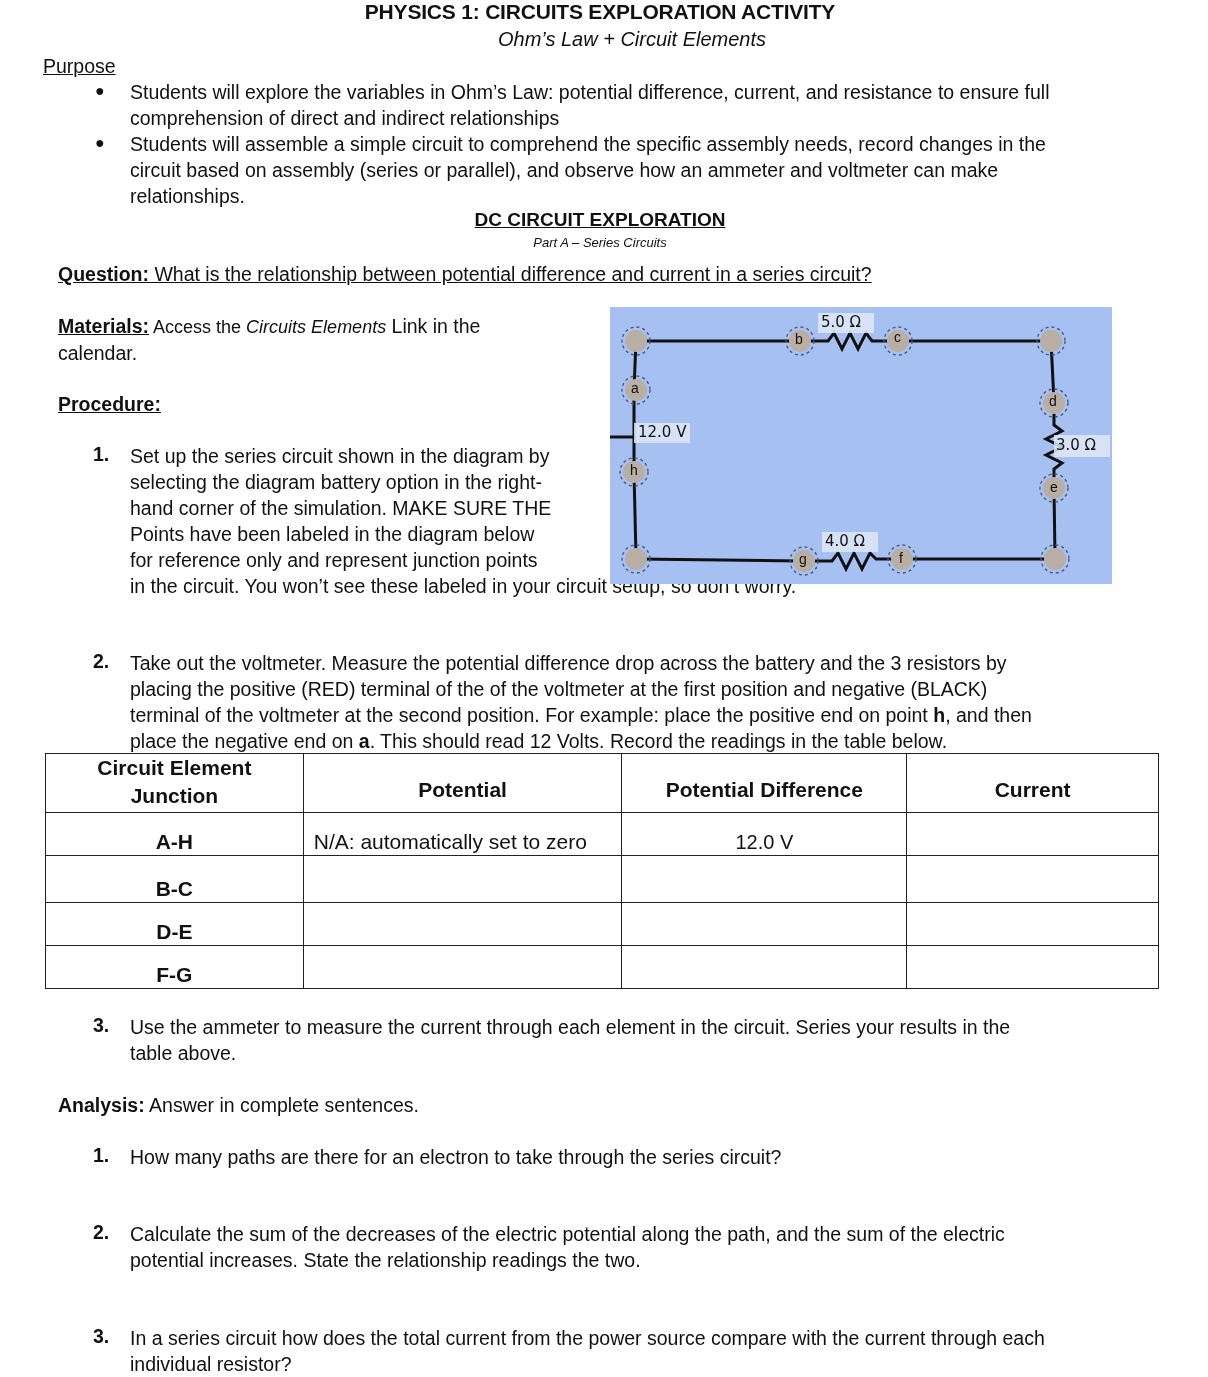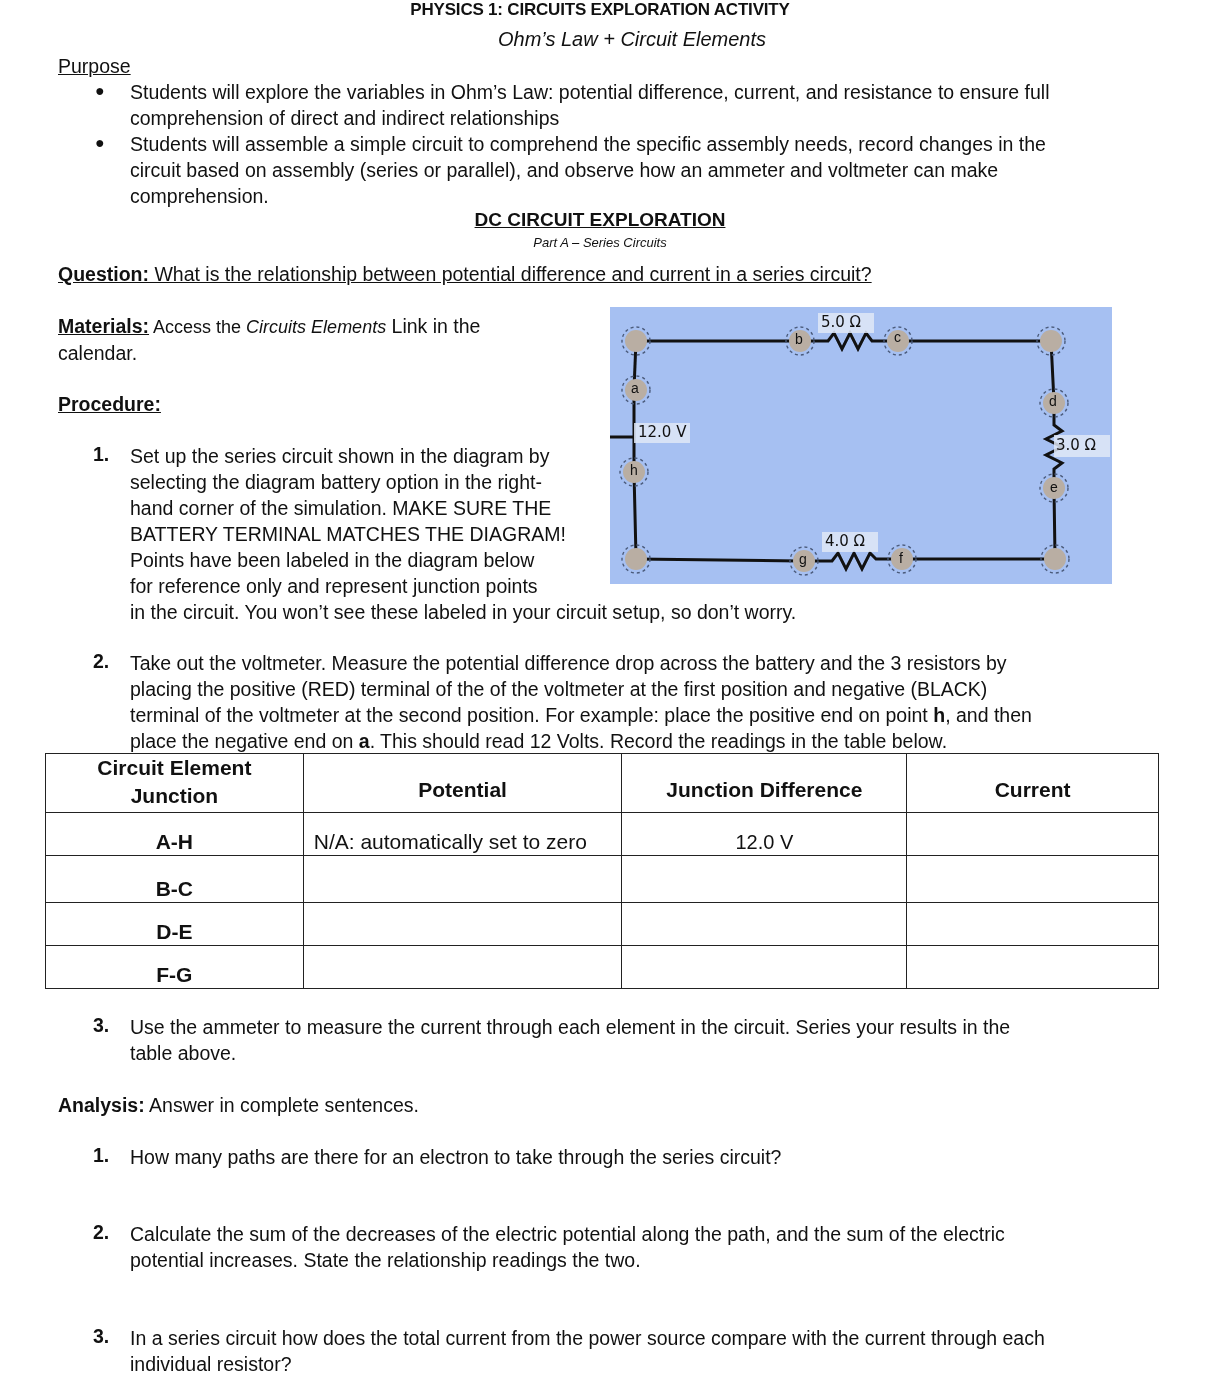--- a/index.html
+++ b/index.html
@@ -3,21 +3,21 @@
 <meta charset="utf-8">
 <style>
   html, body { margin: 0; padding: 0; background: #ffffff; }
   body {
     width: 1208px; height: 1377px; position: relative; overflow: hidden;
     font-family: "Liberation Sans", "DejaVu Sans", sans-serif;
     color: #111;
   }
   .abs { position: absolute; }
   .center { left: 0; width: 1200px; text-align: center; }
-  .title { top: 0px; font-size: 17px; font-weight: bold; letter-spacing: -0.2px; }
+  .title { top: 0px; font-size: 21px; font-weight: bold; letter-spacing: -0.2px; }
   .subtitle { top: 28px; font-size: 20px; font-style: italic; margin-left: 32px; }
   .body-text { font-size: 19.5px; line-height: 26px; }
   .ul { text-decoration: underline; }
   .bold { font-weight: bold; }
   .ital { font-style: italic; }
 
   .bullet { position: absolute; left: 95px; font-size: 16px; }
   .item-num { position: absolute; left: 93px; font-weight: bold; font-size: 19.5px; }
   .item-text { position: absolute; left: 130px; font-size: 19.5px; line-height: 26px; }
 
@@ -40,35 +40,35 @@
   table.data th .hdr-line { display: block; line-height: 28px; }
   table.data td { vertical-align: bottom; padding-bottom: 1px; }
   table.data td.junction { font-weight: bold; }
 </style>
 </head>
 <body>
 
 <div class="abs center title">PHYSICS 1: CIRCUITS EXPLORATION ACTIVITY</div>
 <div class="abs center subtitle">Ohm’s Law + Circuit Elements</div>
 
-<div class="abs body-text ul" style="left:58px; top:53px;">Purpose</div>
+<div class="abs body-text ul" style="left:43px; top:53px;">Purpose</div>
 
 <div>
   <span class="bullet" style="top:82px;">●</span>
   <div class="item-text" style="top:79px;">
     <div>Students will explore the variables in Ohm’s Law: potential difference, current, and resistance to ensure full</div>
     <div>comprehension of direct and indirect relationships</div>
   </div>
 </div>
 <div>
   <span class="bullet" style="top:134px;">●</span>
   <div class="item-text" style="top:131px;">
     <div>Students will assemble a simple circuit to comprehend the specific assembly needs, record changes in the</div>
     <div>circuit based on assembly (series or parallel), and observe how an ammeter and voltmeter can make</div>
-    <div>comprehension.</div>
+    <div>relationships.</div>
   </div>
 </div>
 
 <div class="abs center bold ul" style="top:209px; font-size:19px;">DC CIRCUIT EXPLORATION</div>
 <div class="abs center ital" style="top:235px; font-size:13px;">Part A – Series Circuits</div>
 
 <div class="abs body-text" style="left:58px; top:261px;text-decoration:underline;">
   <span class="bold ul">Question:</span><span> What is the relationship between potential difference and current in a series circuit?</span>
 </div>
 
@@ -80,21 +80,20 @@
 </div>
 
 <div class="abs body-text bold ul" style="left:58px; top:391px;">Procedure:</div>
 
 <div>
   <span class="item-num" style="top:443px;">1.</span>
   <div class="item-text" style="top:443px;">
     <div>Set up the series circuit shown in the diagram by</div>
     <div>selecting the diagram battery option in the right-</div>
     <div>hand corner of the simulation. MAKE SURE THE</div>
-    <div>BATTERY TERMINAL MATCHES THE DIAGRAM!</div>
     <div>Points have been labeled in the diagram below</div>
     <div>for reference only and represent junction points</div>
     <div>in the circuit. You won’t see these labeled in your circuit setup, so don’t worry.</div>
   </div>
 </div>
 
 <div class="diagram">
   <svg width="502" height="277" viewBox="0 0 502 277">
     <defs>
       <g id="node">
@@ -174,21 +173,21 @@
       <col style="width:285px">
       <col style="width:252px">
   </colgroup>
   <thead>
     <tr style="height:57px;">
       <th>
         <span class="hdr-line">Circuit Element</span>
         <span class="hdr-line">Junction</span>
       </th>
       <th>Potential</th>
-      <th>Junction Difference</th>
+      <th>Potential Difference</th>
       <th>Current</th>
     </tr>
   </thead>
   <tbody>
     <tr style="height:43px;">
       <td class="junction">A-H</td>
       <td style="text-align:left; padding-left:10px; font-size:21px;">N/A: automatically set to zero</td>
       <td style="font-size:20px;">12.0 V</td>
       <td></td>
     </tr>

